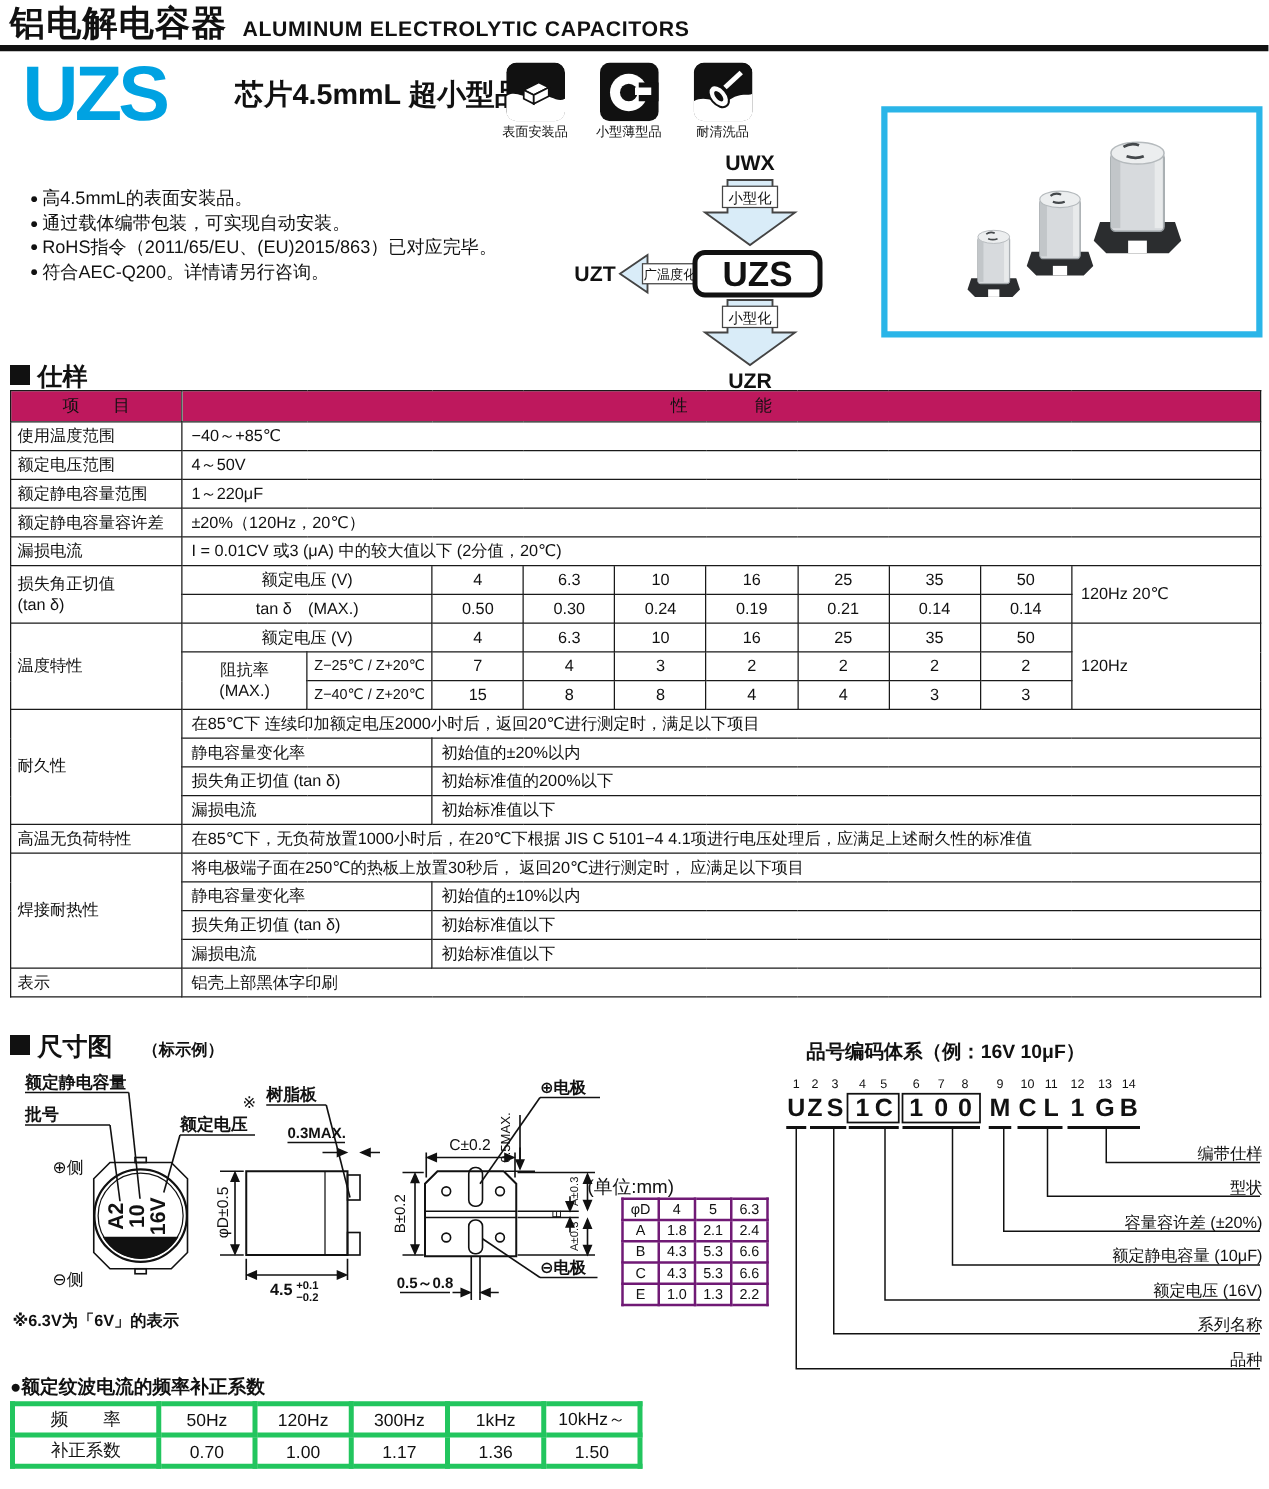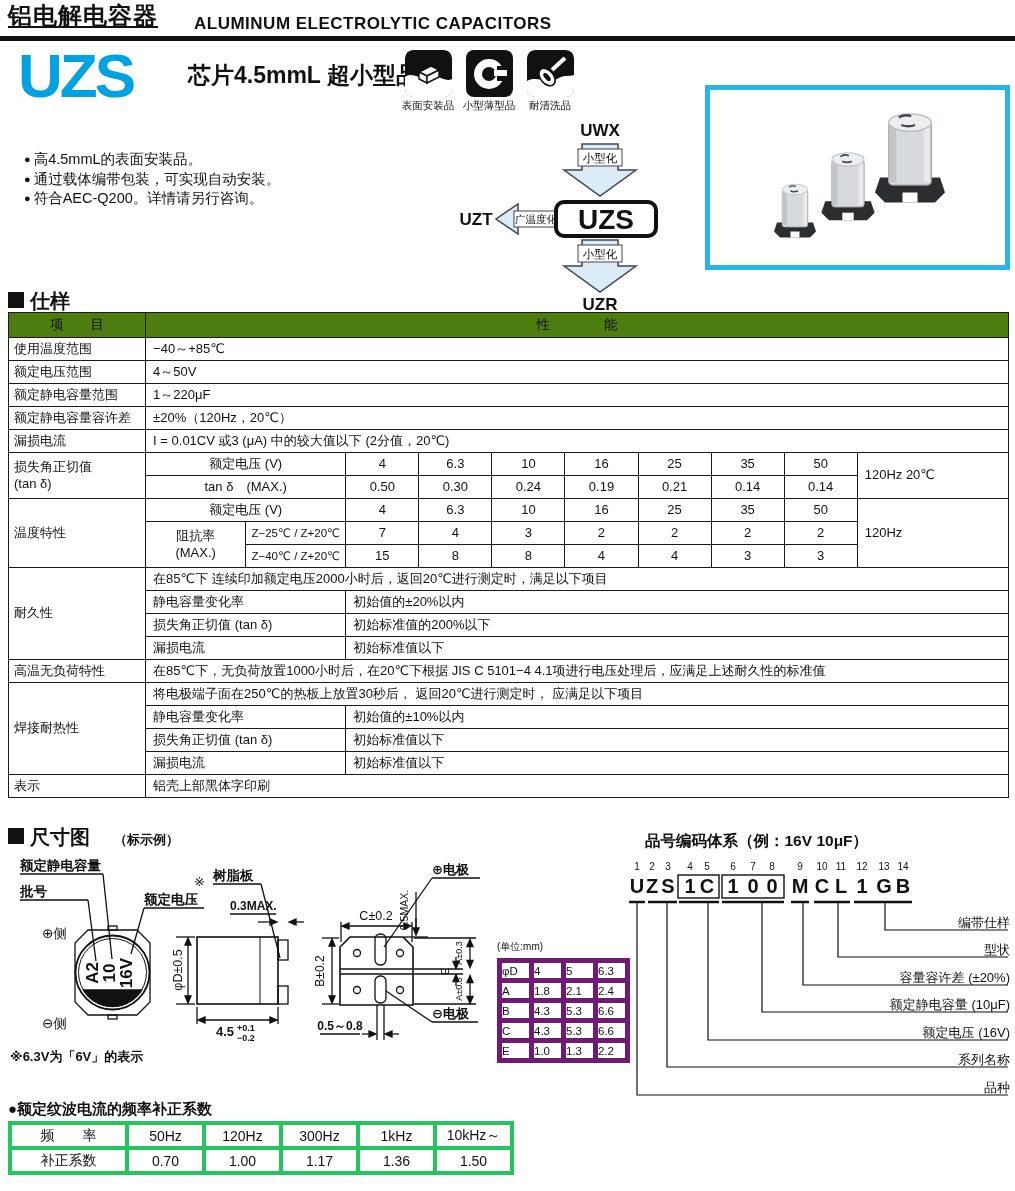--- a/index.html
+++ b/index.html
@@ -1,52 +1,52 @@
 <!DOCTYPE html>
 <html><head>
 <meta charset="utf-8">
 <style>
   html,body{margin:0;padding:0;background:#fff;}
   .page{position:relative;width:1015px;height:1191px;background:#fff;overflow:hidden;
         font-family:"Liberation Sans","DejaVu Sans",sans-serif;color:#111;}
   .abs{position:absolute;}
   
-  .hdr-cn{left:8px;top:0px;font-size:24px;font-weight:bold;letter-spacing:1px;text-decoration:underline;}
+  .hdr-cn{left:8px;top:0px;font-size:28px;font-weight:bold;letter-spacing:1px;}
   .hdr-en{left:194px;top:14px;font-size:17px;font-weight:bold;letter-spacing:.5px;}
   .rule{left:0;top:36px;width:1015px;height:5px;background:#111;}
   .logo{left:18px;top:40px;font-size:62px;font-weight:bold;color:#00a2e2;letter-spacing:-3px;}
   .subtitle{left:188px;top:60px;font-size:23px;font-weight:bold;}
-  .badges{left:401px;top:50px;display:flex;gap:7px;}
+  .badges{left:401px;top:50px;display:flex;gap:21px;}
   .badge{width:54px;text-align:center;}
   .badge svg{display:block;margin:0 auto;}
   .badge .blabel{font-size:10.5px;margin-top:2px;white-space:nowrap;}
   .features{left:8px;top:134px;width:450px;margin:16px;padding:0;list-style:none;}
   .features li{font-size:14.5px;line-height:19.5px;}
   .features li::before{content:"● ";font-size:11px;vertical-align:1px;}
   .photo{left:705px;top:85px;width:305px;height:185px;border:5px solid #2ab5e8;box-sizing:border-box;background:#fff;}
   
   .sec-h{font-size:20px;font-weight:bold;}
   .sq{display:inline-block;width:16px;height:16px;background:#111;margin-right:6px;}
   .h-spec{left:8px;top:288px;}
   .h-dim{left:8px;top:824px;}
   .h-dim .mini{font-size:13px;font-weight:bold;margin-left:24px;}
   
   table{border-collapse:collapse;table-layout:fixed;}
   .spec{left:8px;top:312px;width:1001px;font-size:13px;}
   .spec td{border:1px solid #1a1a1a;height:22px;padding:0 5px;overflow:hidden;white-space:nowrap;line-height:1.1;}
-  .spec tr.hdr td{background:#4d7c0f;text-align:center;height:24px;font-size:13.5px;}
+  .spec tr.hdr td{background:#be185d;text-align:center;height:24px;font-size:13.5px;}
   .spec td.item{text-align:left;}
   .spec td.c{text-align:center;padding:0 2px;}
   .spec td.v{text-align:left;padding:0 7px;}
   .spec td.two{white-space:normal;line-height:1.25;}
   .spec td.small{font-size:11.5px;}
   
-  .unit{left:497px;top:940px;font-size:10px;}
+  .unit{left:470px;top:940px;font-size:15px;}
   .dimtab{left:497px;top:958px;font-size:11.5px;}
-  .dimtab td{border:5px solid #701a75;width:27px;height:15px;text-align:left;padding:0;}
+  .dimtab td{border:2px solid #701a75;width:27px;height:15px;text-align:center;padding:0;}
   .note{left:10px;top:1048px;font-size:13px;font-weight:bold;}
   
   .pn-title{left:645px;top:831px;font-size:15.5px;font-weight:bold;}
   
   .rip-title{left:8px;top:1100px;font-size:15px;font-weight:bold;}
   .rip{left:8px;top:1121px;font-size:14px;}
   .rip td{border:4px solid #22c55e;height:21px;text-align:center;padding:0 4px;}
   .rip td.rl{width:105px;}
   .rip td.rc{width:65px;margin-left:48px;}
   svg text{fill:#111;}
@@ -103,20 +103,21 @@
           <ellipse cx="20" cy="27" rx="2.4" ry="5" fill="#111" transform="rotate(-40 20 27)"></ellipse>
         </g>
       </svg>
       <div class="blabel">耐清洗品</div>
     </div>
   </div>
 
   <ul class="abs features">
     <li>高4.5mmL的表面安装品。</li>
     <li>通过载体编带包装，可实现自动安装。</li>
+    <li>RoHS指令（2011/65/EU、(EU)2015/863）已对应完毕。</li>
     <li>符合AEC-Q200。详情请另行咨询。</li>
   </ul>
 
   <svg class="abs" style="left:440px;top:118px;" width="240" height="200" viewBox="0 0 240 200">
     <text x="160" y="18" text-anchor="middle" font-size="17" font-weight="bold">UWX</text>
     <polygon points="142,26 178,26 178,52 196,52 160,78 124,52 142,52" fill="#d9ecf8" stroke="#444" stroke-width="1.5"></polygon>
     <rect x="138" y="31" width="44" height="17" fill="#fff" stroke="#444" stroke-width="1"></rect>
     <text x="160" y="44" text-anchor="middle" font-size="11.5">小型化</text>
     <polygon points="116,94 78,94 78,86 56,101 78,116 78,108 116,108" fill="#d9ecf8" stroke="#444" stroke-width="1.5"></polygon>
     <rect x="74" y="93" width="44" height="16" fill="#fff" stroke="#444" stroke-width="1"></rect>

